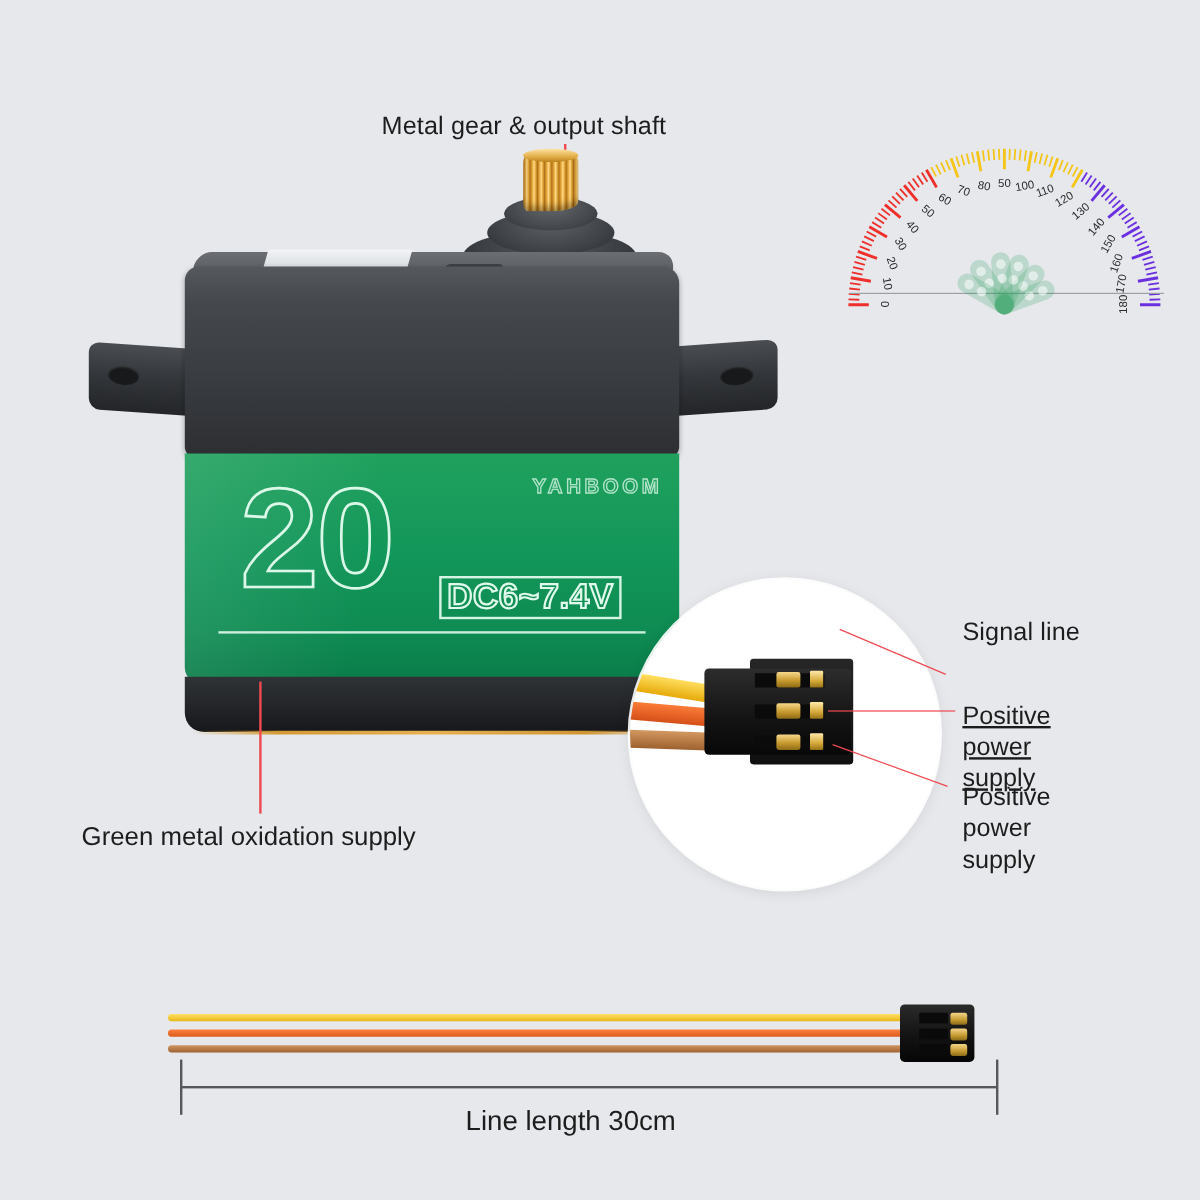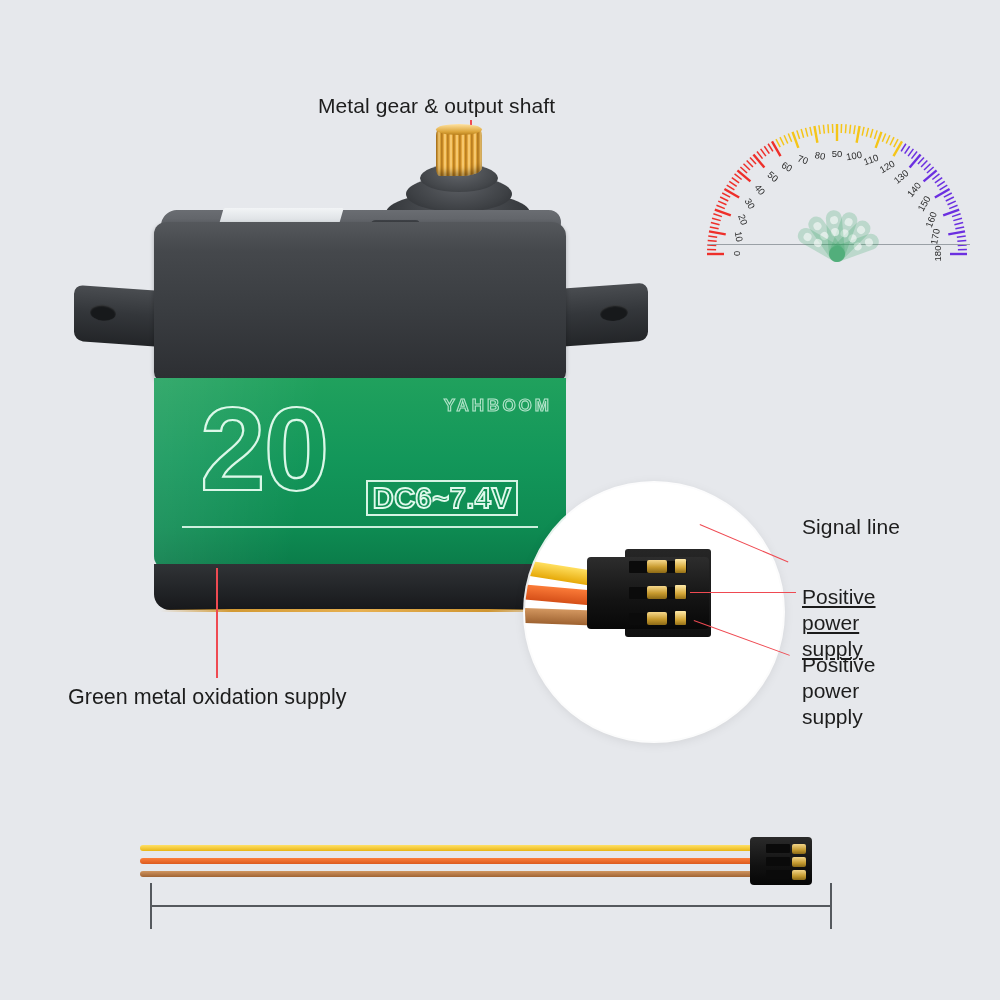--- a/index.html
+++ b/index.html
@@ -477,15 +477,16 @@
       <div class="cpin" style="top:7px;"></div>
       <div class="cpin-blk" style="top:20px;"></div>
       <div class="cpin" style="top:20px;"></div>
       <div class="cpin-blk" style="top:33px;"></div>
       <div class="cpin" style="top:33px;"></div>
     </div>
 
     <div class="dim-tick" style="left:10px;top:48px;height:46px;"></div>
     <div class="dim-tick" style="left:690px;top:48px;height:46px;"></div>
     <div class="dim-line" style="left:10px;top:70px;width:681px;"></div>
+    <div class="dim-text" style="left:248px;top:86px;">Line length 30cm</div>
   </div>
 
 </div>
 
 </body></html>

